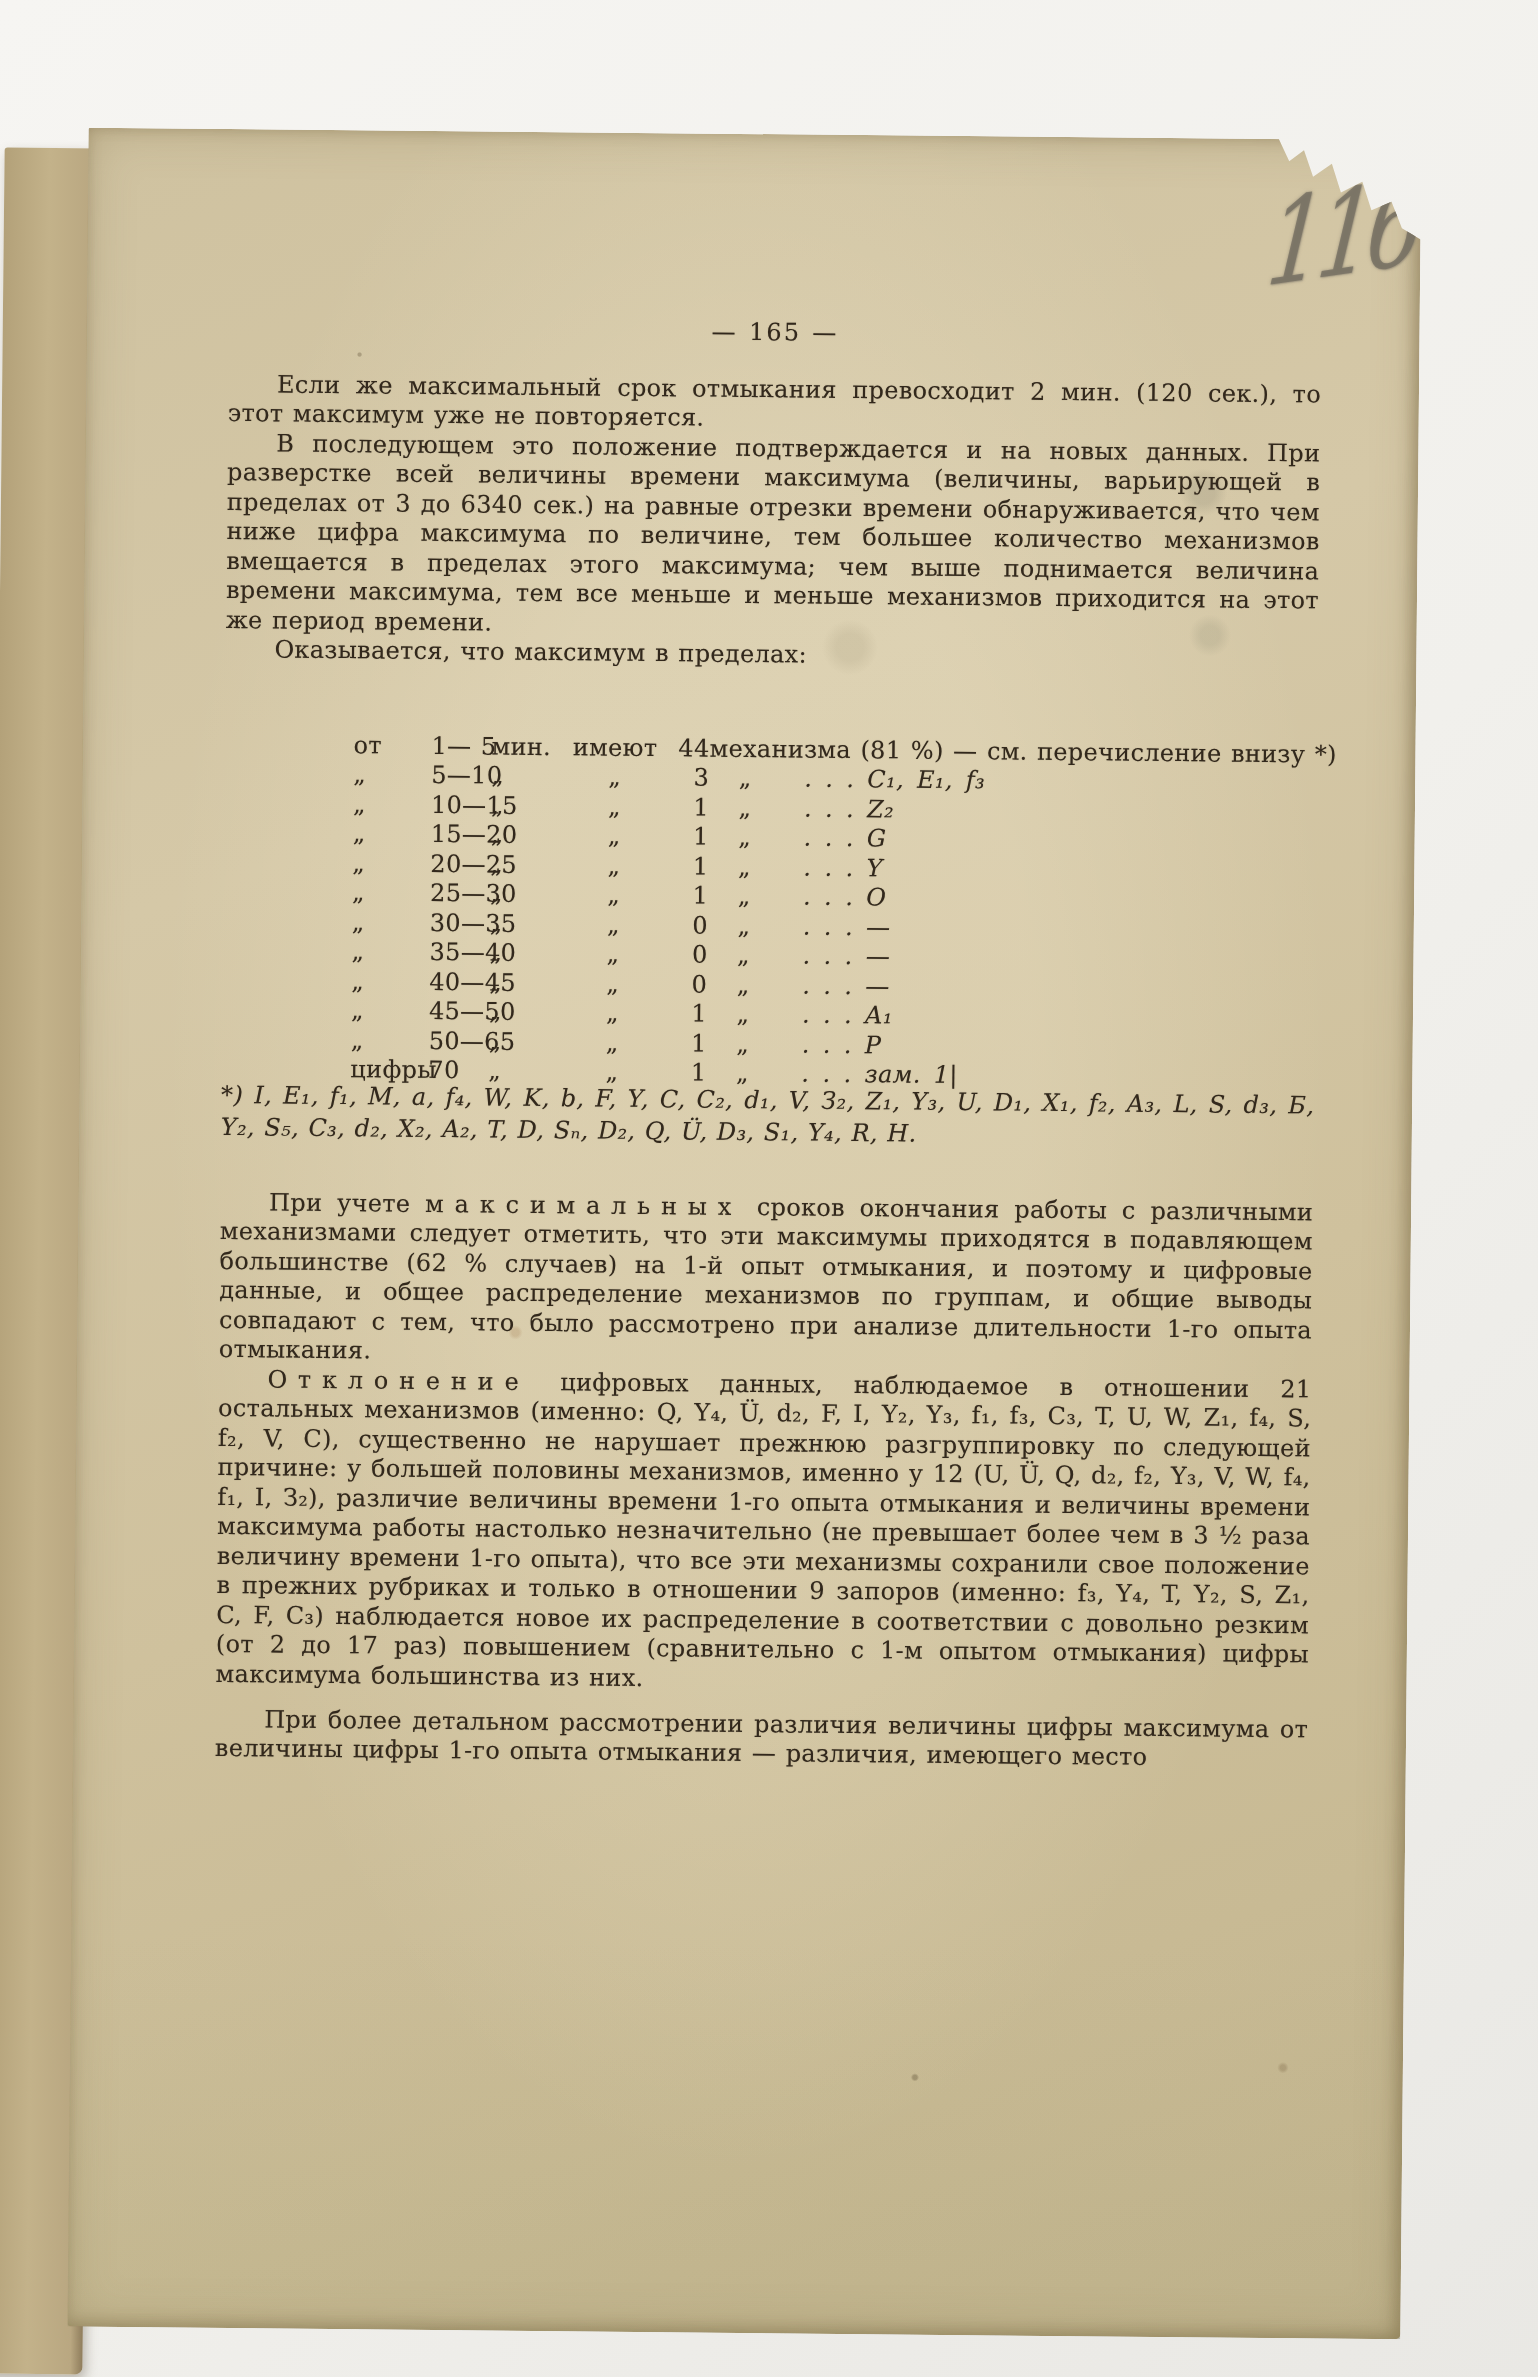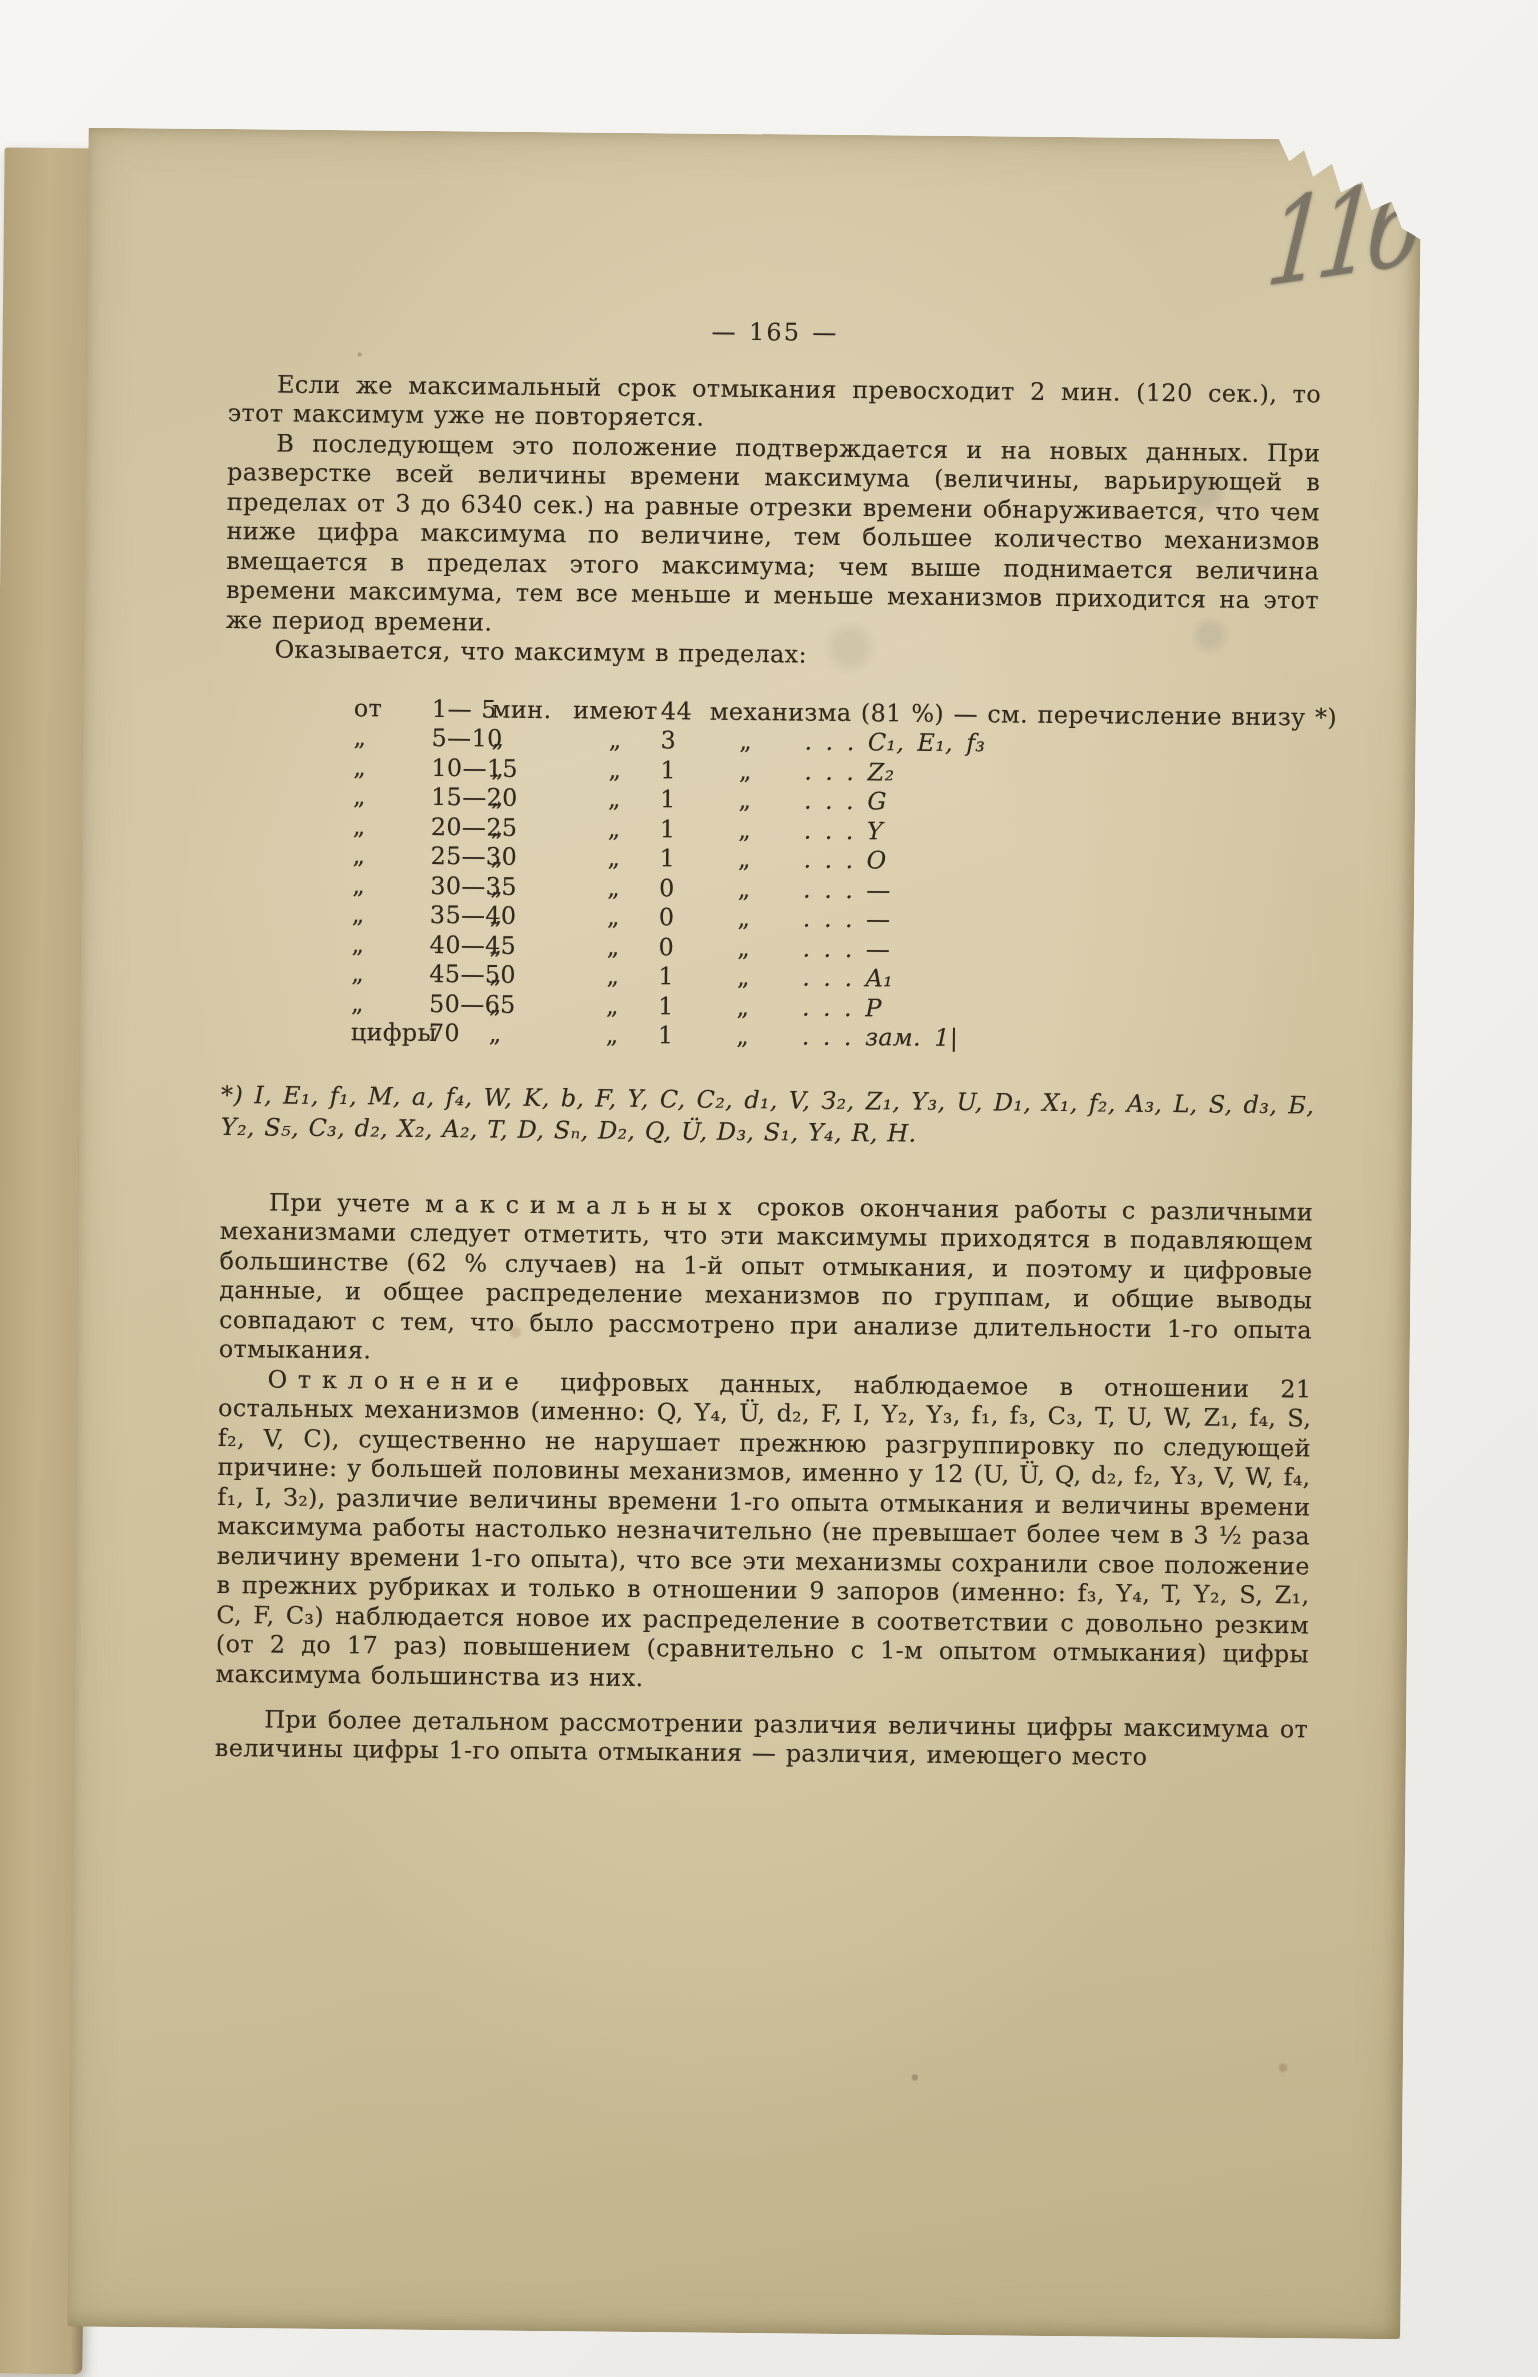--- a/index.html
+++ b/index.html
@@ -35,22 +35,22 @@
          text-shadow:0 0 1px rgba(50,40,25,.35);}
   .pageno{text-align:center;letter-spacing:2.1px;margin:0 0 27px 0;}
   p{margin:0;text-indent:49px;text-align:justify;}
   p.noj{text-align:left;}
   .sp{letter-spacing:.45em;}
   .dtable{margin:28px 0 0 129px;}
   .trow{white-space:nowrap;height:29.5px;line-height:29.5px;}
   .c-prefix{display:inline-block;width:78px;}
   .c-range{display:inline-block;width:60px;}
   .c-m1{display:inline-block;width:78px;text-align:left;}
-  .c-m2{display:inline-block;width:91px;text-align:center;}
-  .c-count{display:inline-block;width:49px;text-align:left;}
+  .c-m2{display:inline-block;width:91px;text-align:center;margin-top:37px;}
+  .c-count{display:inline-block;width:49px;text-align:right;}
   .c-m3{display:inline-block;width:72px;text-align:center;}
   .trow.first .c-m3{width:auto;text-align:left;}
   .c-mech{display:inline-block;margin-left:23px;font-style:italic;word-spacing:5.2px;}
   .footnote{margin-top:32px;font-style:italic;text-align:justify;line-height:32px;}
   .after-foot{margin-top:45px;}
   .p6{margin-top:15.5px;}
   .pencil-note{position:absolute;left:1186px;top:46px;width:217px;
          font-style:italic;font-size:116px;line-height:1;color:rgba(118,112,99,.82);
          letter-spacing:-9.3px;
          transform:rotate(-9deg) skewX(-14deg) scaleX(.78);transform-origin:left top;

